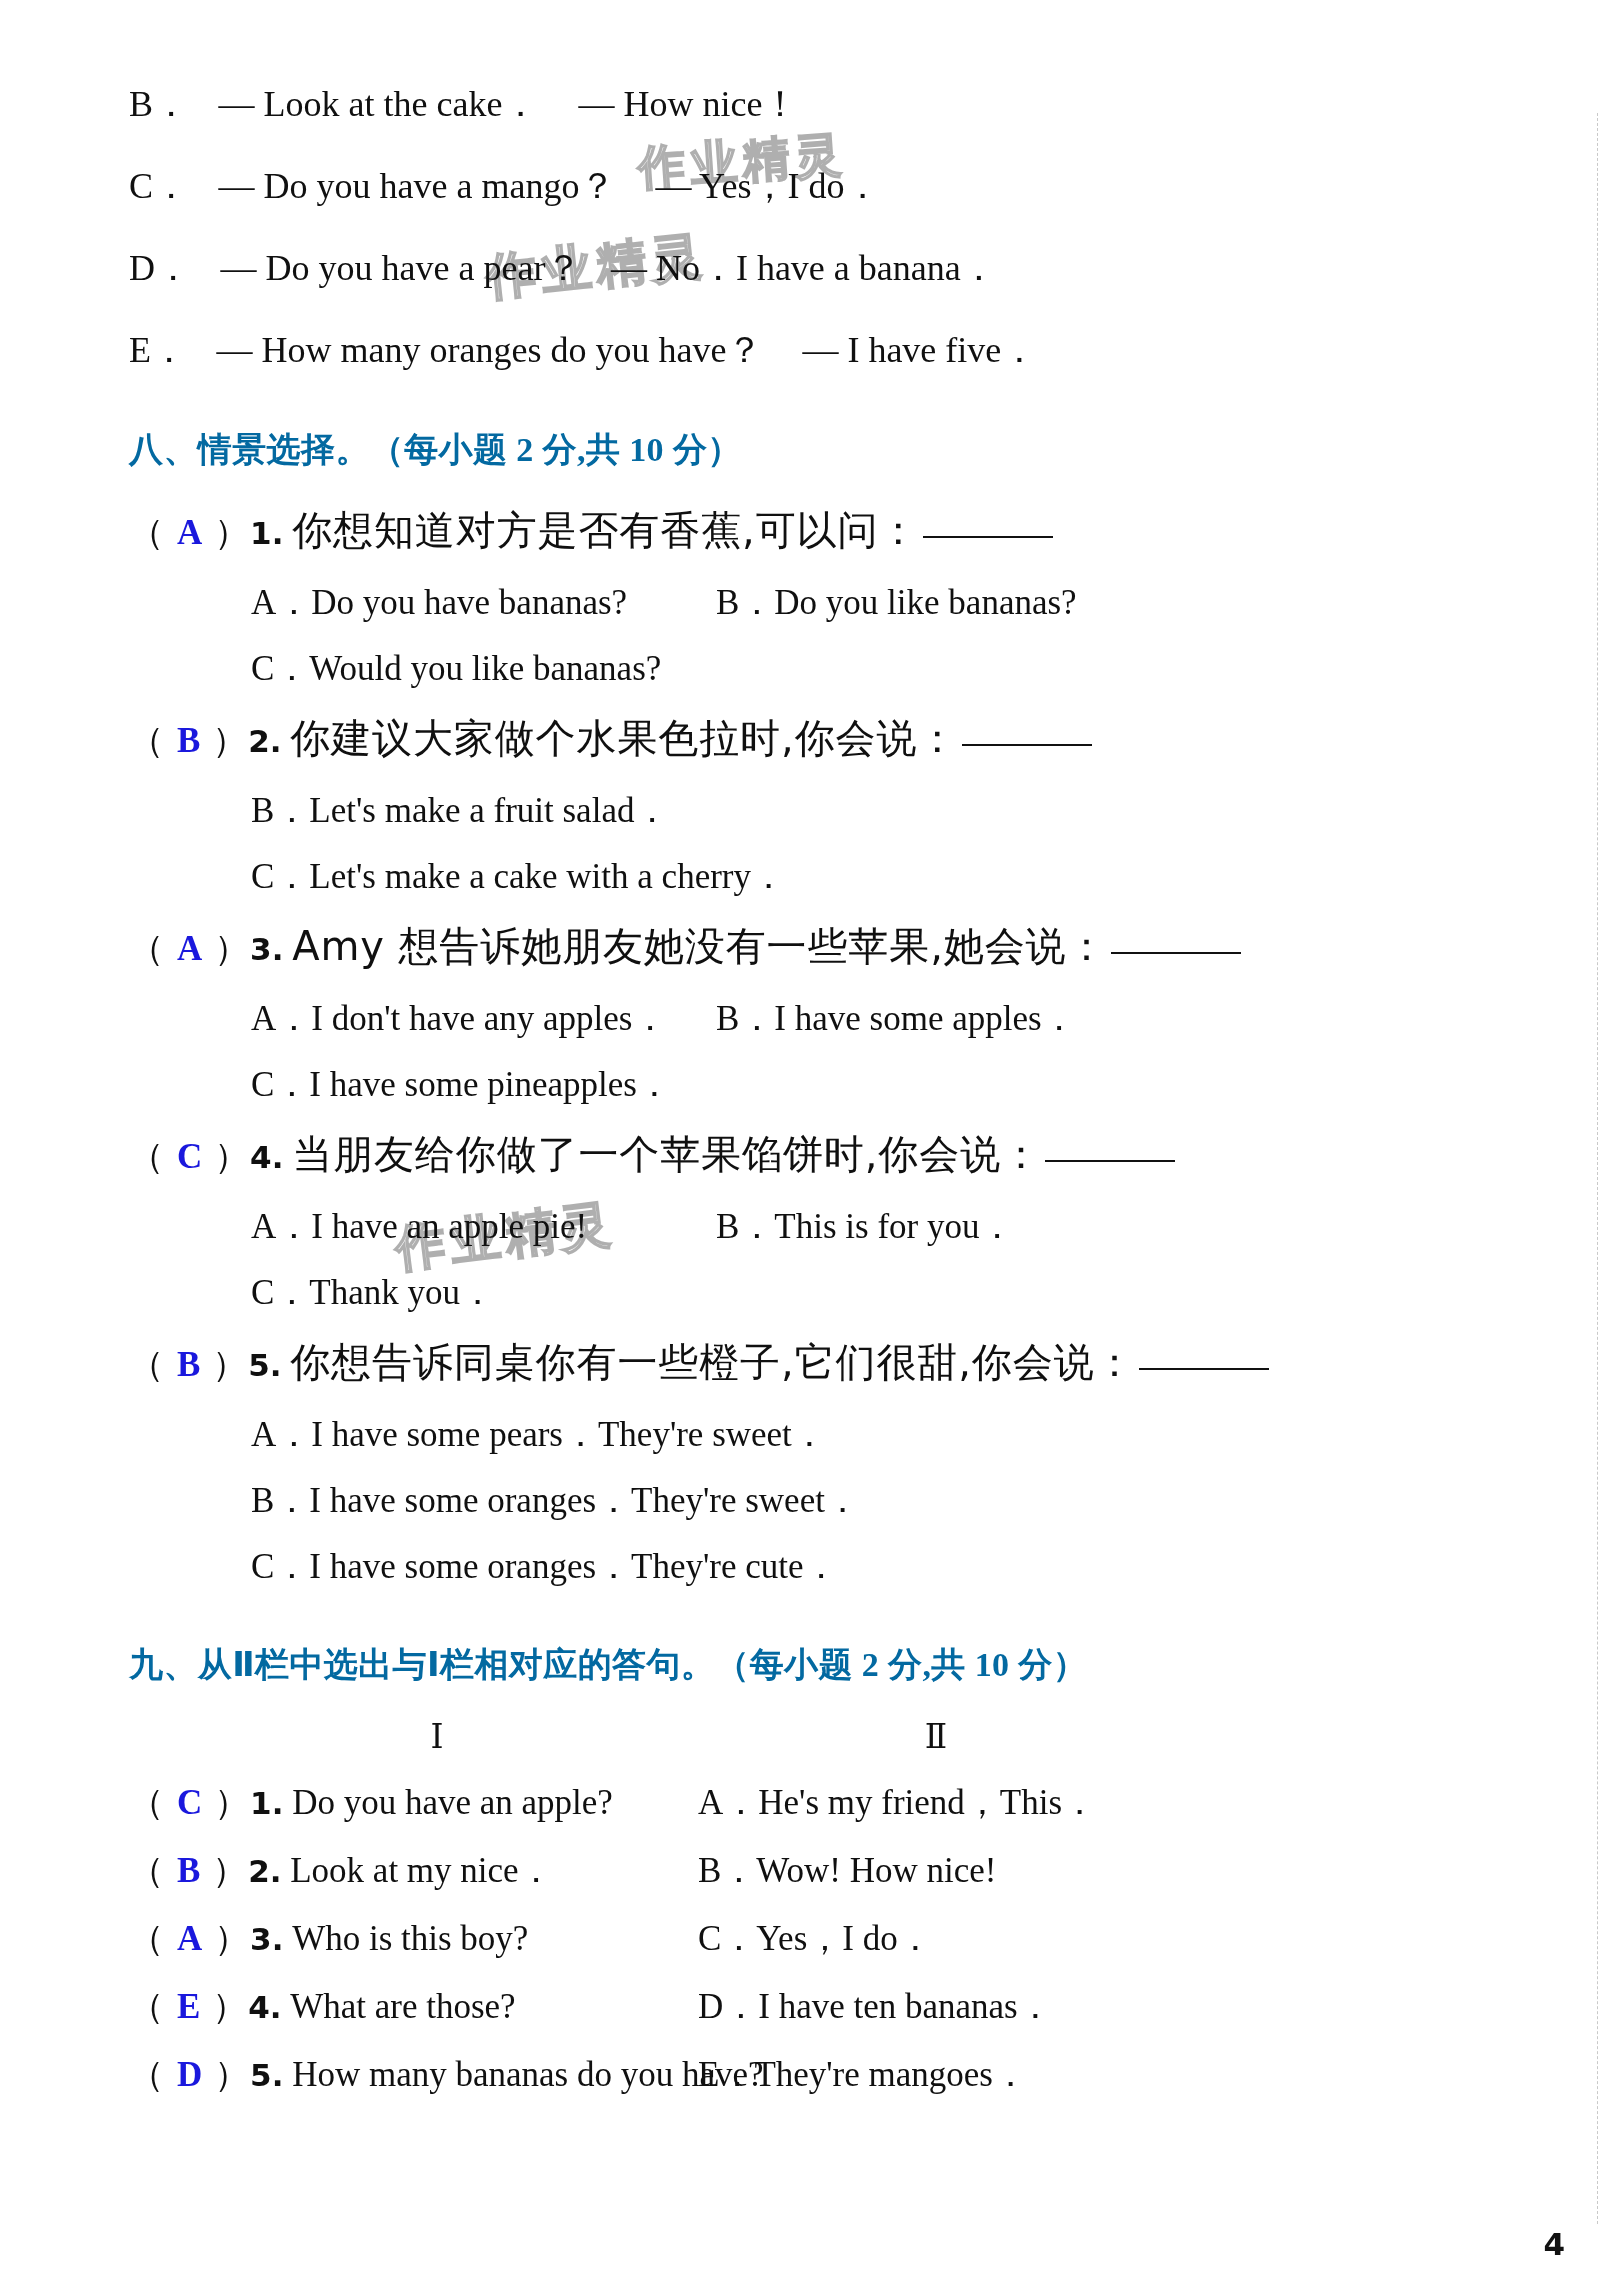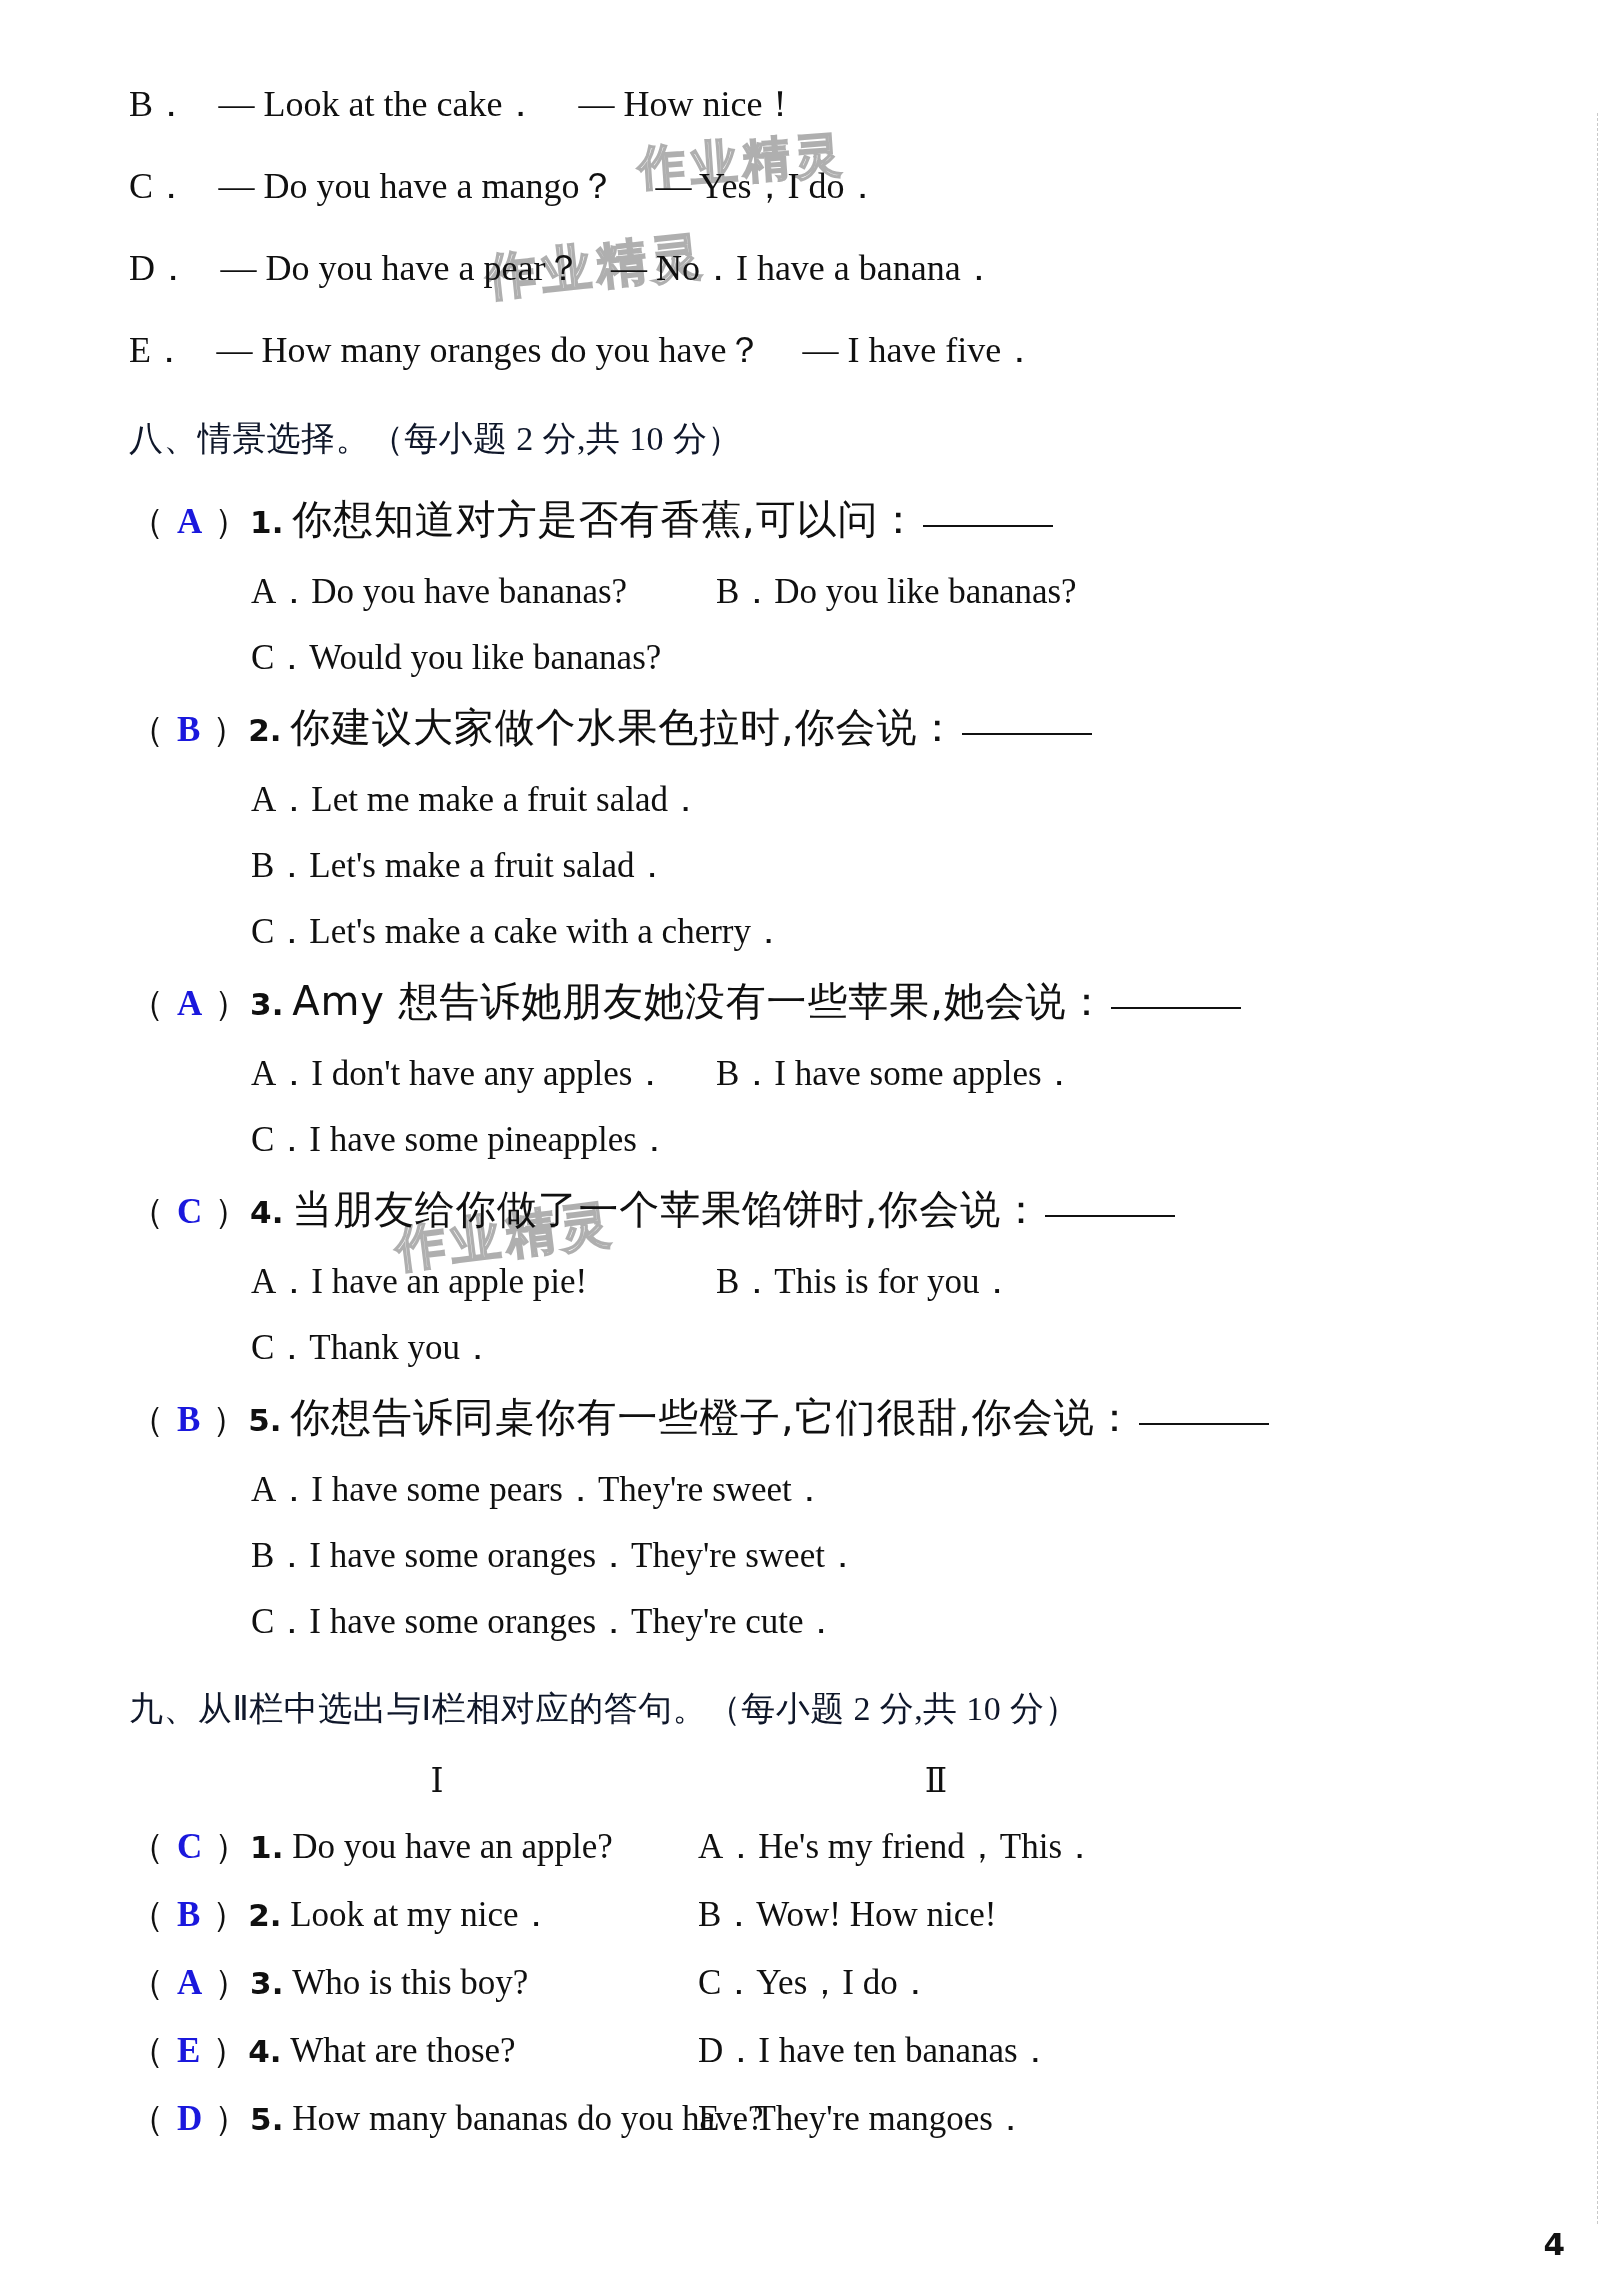--- a/index.html
+++ b/index.html
@@ -45,26 +45,26 @@
   .lead-label {
     display: inline-block;
     min-width: 49px;
   }
   .gap-sm { display: inline-block; width: 29.5px; }
   .gap-md { display: inline-block; width: 40px; }
 
   
   .section-heading {
     font-family: "DejaVu Sans", "Liberation Sans", sans-serif;
-    font-weight: normal;
+    font-weight: bold;
     font-size: 34px;
     letter-spacing: 0.4px;
-    margin-top: 41px;
+    margin-top: 52px;
     margin-bottom: 29.5px;
-    color: #0f172a;
+    color: #0369a1;
   }
   .section-heading .score {
     font-family: "Liberation Serif", serif;
   }
 
   
   .q {
     margin-bottom: 12px;
   }
   .q-stem {
@@ -222,23 +222,20 @@
           </div>
         </div>
       </div>
 
       <div class="q">
         <div class="q-stem">
           <span class="paren">（</span><span class="answer">B</span><span class="paren">）</span><span class="q-num">2.</span><span class="stem-cn">你建议大家做个水果色拉时,你会说：</span><span class="blank"></span>
         </div>
         <div class="opts">
           <div class="opt-row">
-            <span class="opt">A．Let me make a fruit salad．</span>
-          </div>
-          <div class="opt-row">
             <span class="opt">B．Let's make a fruit salad．</span>
           </div>
           <div class="opt-row">
             <span class="opt">C．Let's make a cake with a cherry．</span>
           </div>
         </div>
       </div>
 
       <div class="q">
         <div class="q-stem">

